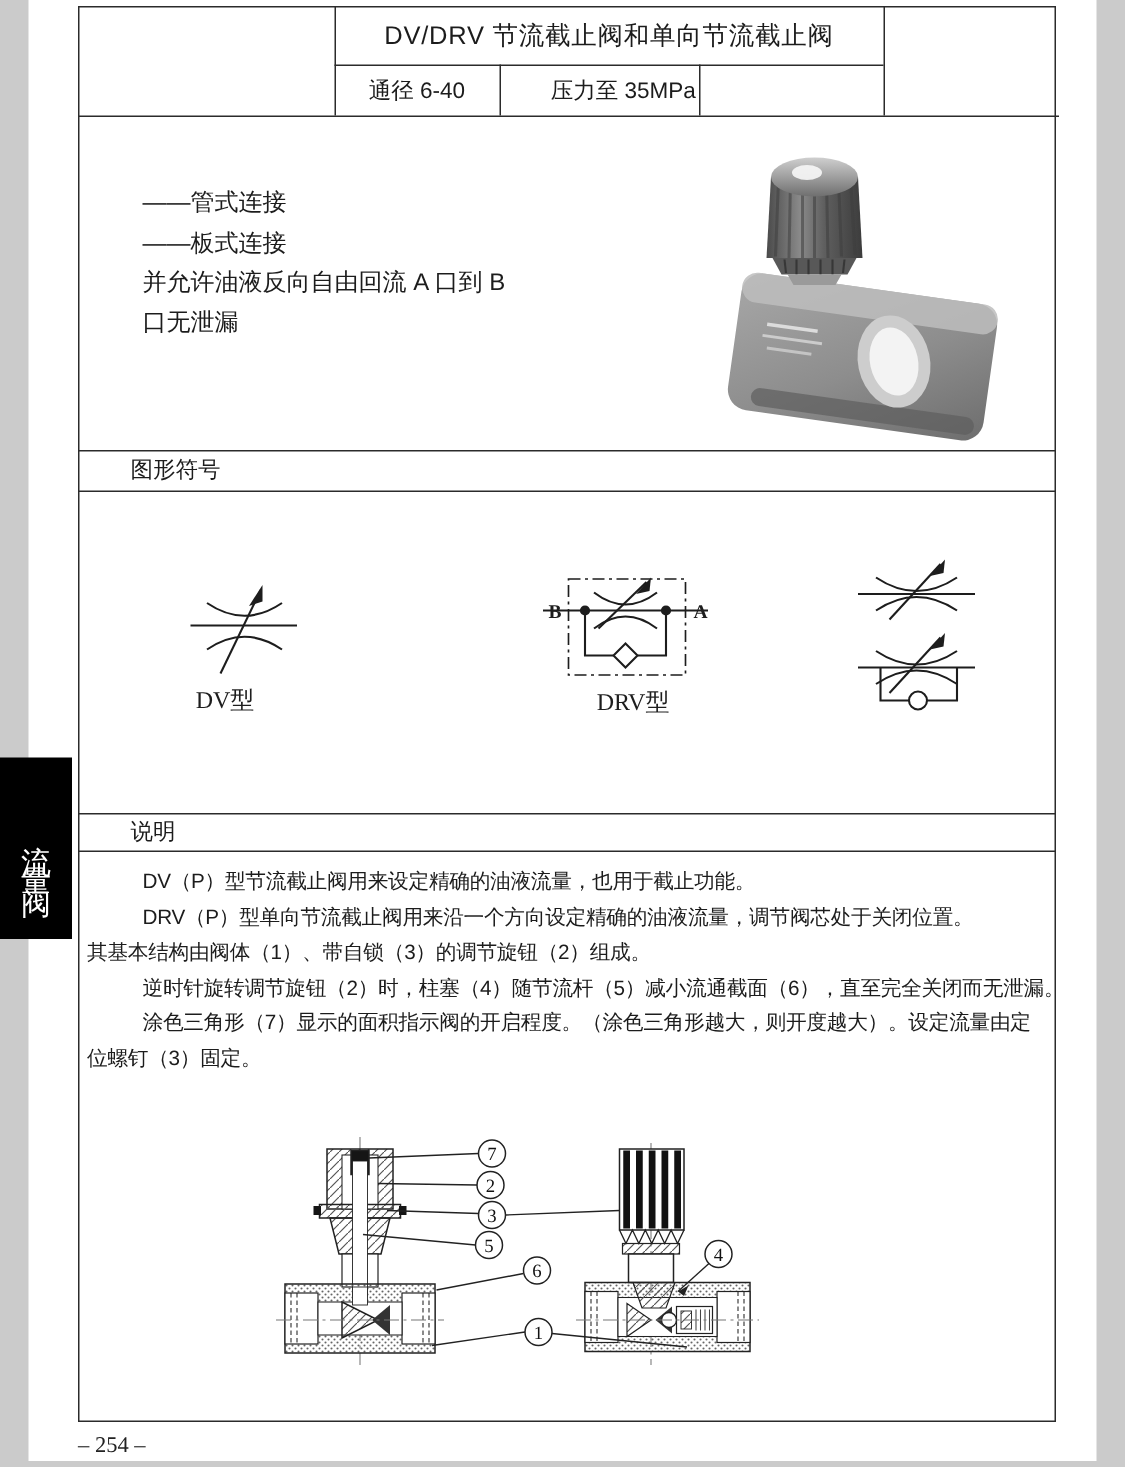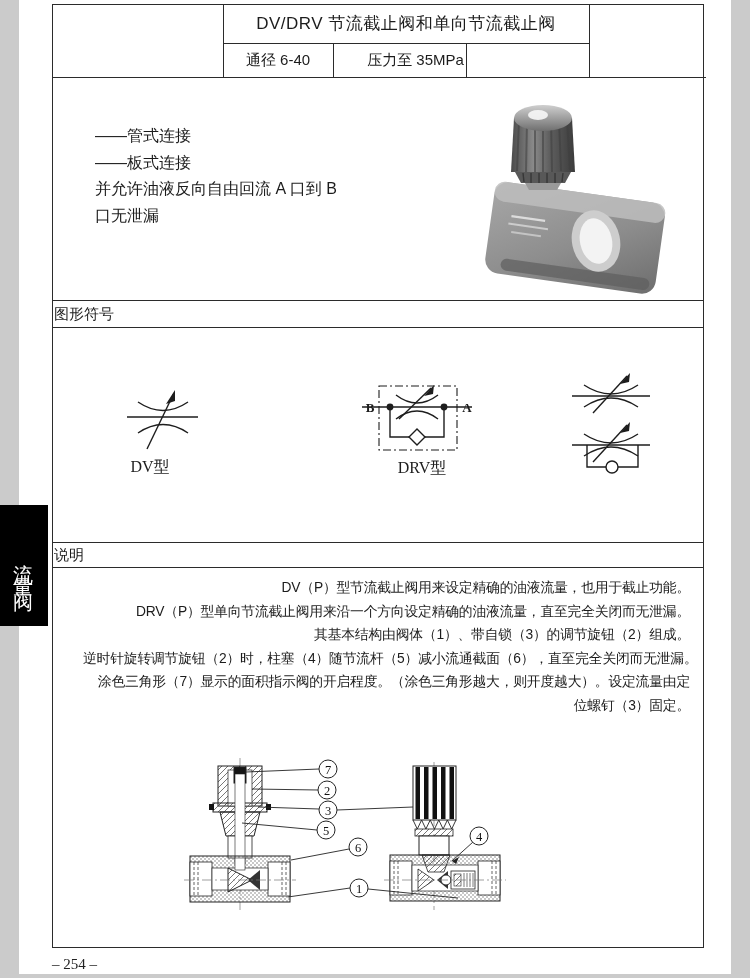--- a/index.html
+++ b/index.html
@@ -12,22 +12,22 @@
     overflow:hidden;
   }
   .screen{position:absolute;left:0;top:0;width:608px;height:978px;}
   .page-bg{position:absolute;left:19px;top:0;width:712px;height:974px;background:#ffffff;}
   .hl{position:absolute;height:1px;background:#2b2b2b;}
   .vl{position:absolute;width:1px;background:#2b2b2b;}
   .cell{position:absolute;display:flex;align-items:center;justify-content:center;white-space:nowrap;}
   .title-cell{font-size:17px;letter-spacing:0.5px;}
   .spec-cell{font-size:15px;}
   .intro{position:absolute;left:95px;top:123px;font-size:16px;line-height:26.5px;white-space:nowrap;}
-  .band-label{position:absolute;left:36px;width:651px;font-size:15px;line-height:26px;padding-left:18px;box-sizing:border-box;}
-  .desc{position:absolute;left:46px;top:576px;width:644px;font-size:13.8px;line-height:23.5px;white-space:nowrap;overflow:hidden;letter-spacing:-0.2px;text-align:right;}
+  .band-label{position:absolute;left:69px;width:651px;font-size:15px;line-height:26px;padding-left:18px;box-sizing:border-box;}
+  .desc{position:absolute;left:58px;top:576px;width:644px;font-size:13.8px;line-height:23.5px;white-space:nowrap;overflow:hidden;letter-spacing:-0.2px;}
   .desc .indent{padding-left:37px;}
   .side-tab{
     position:absolute;left:0;top:505px;width:48px;height:121px;background:#000;
     display:flex;align-items:center;justify-content:center;
   }
   .side-tab span{
     writing-mode:vertical-rl;color:#fff;font-size:20px;letter-spacing:14px;
     font-family:"Liberation Sans",sans-serif;padding-top:6px;
   }
   .footer{
@@ -177,21 +177,21 @@
       </g>
     </g>
     <text x="318" y="85" text-anchor="middle" font-size="13" font-weight="bold" fill="#1d1d1d">B</text>
     <text x="415" y="85" text-anchor="middle" font-size="13" font-weight="bold" fill="#1d1d1d">A</text>
     <text x="98" y="145" text-anchor="middle" font-size="16" fill="#1d1d1d">DV型</text>
     <text x="370" y="146" text-anchor="middle" font-size="16" fill="#1d1d1d">DRV型</text>
   </svg>
 
   <div class="desc">
     <div class="indent">DV（P）型节流截止阀用来设定精确的油液流量，也用于截止功能。</div>
-    <div class="indent">DRV（P）型单向节流截止阀用来沿一个方向设定精确的油液流量，直至完全关闭而无泄漏。</div>
+    <div class="indent">DRV（P）型单向节流截止阀用来沿一个方向设定精确的油液流量，调节阀芯处于关闭位置。</div>
     <div>其基本结构由阀体（1）、带自锁（3）的调节旋钮（2）组成。</div>
     <div class="indent">逆时针旋转调节旋钮（2）时，柱塞（4）随节流杆（5）减小流通截面（6），直至完全关闭而无泄漏。</div>
     <div class="indent">涂色三角形（7）显示的面积指示阀的开启程度。（涂色三角形越大，则开度越大）。设定流量由定</div>
     <div>位螺钉（3）固定。</div>
   </div>
 
   <svg style="left:52px;top:750px;" width="651" height="197" viewBox="0 0 651 197">
     <defs>
       <pattern id="ph" width="6" height="6" patternUnits="userSpaceOnUse">
         <path d="M0,6 L6,0" stroke="#555" stroke-width="0.8"></path>

